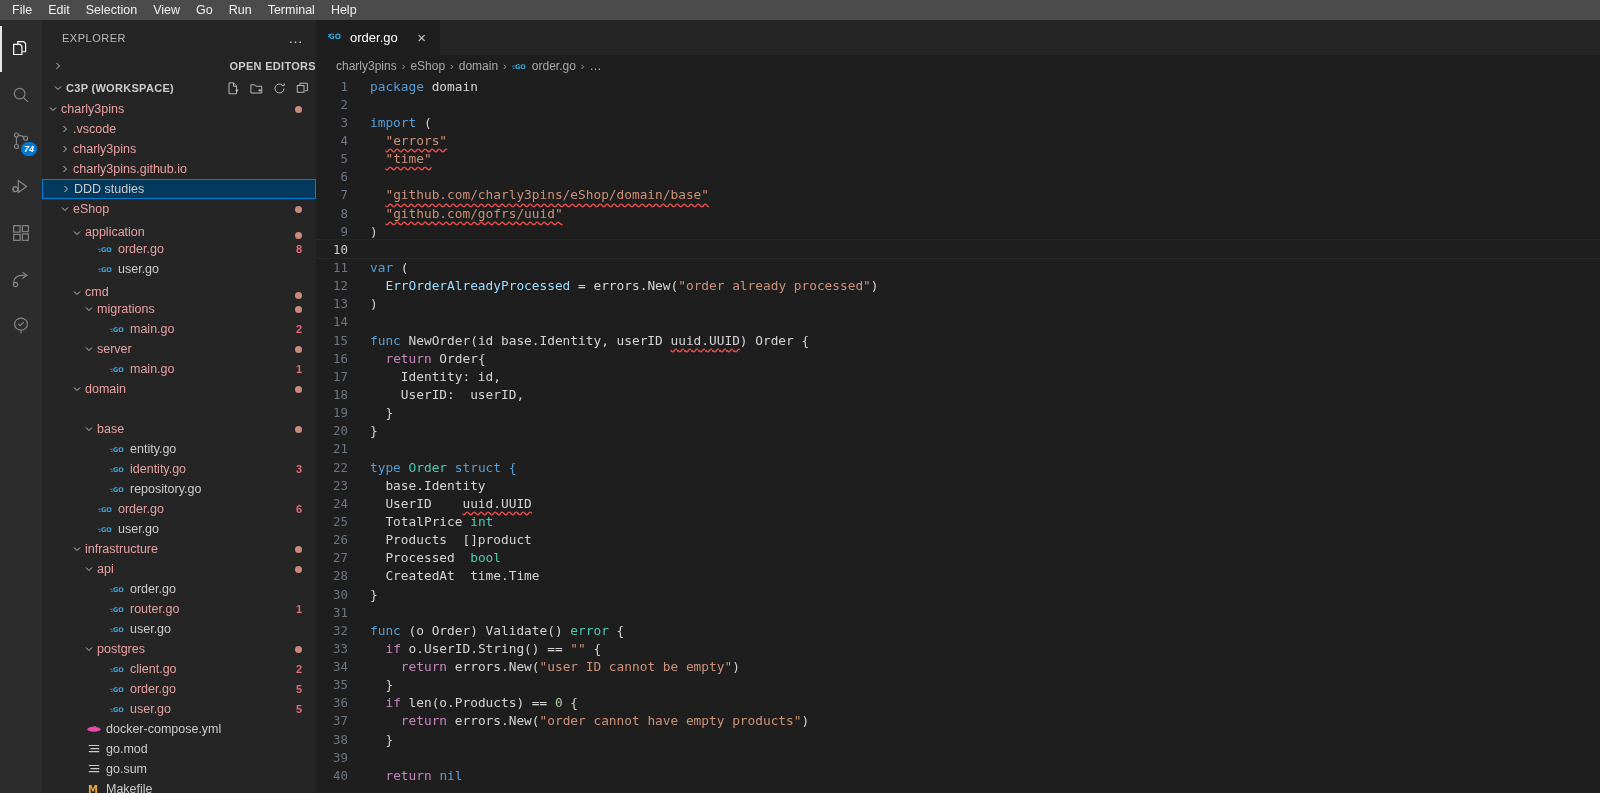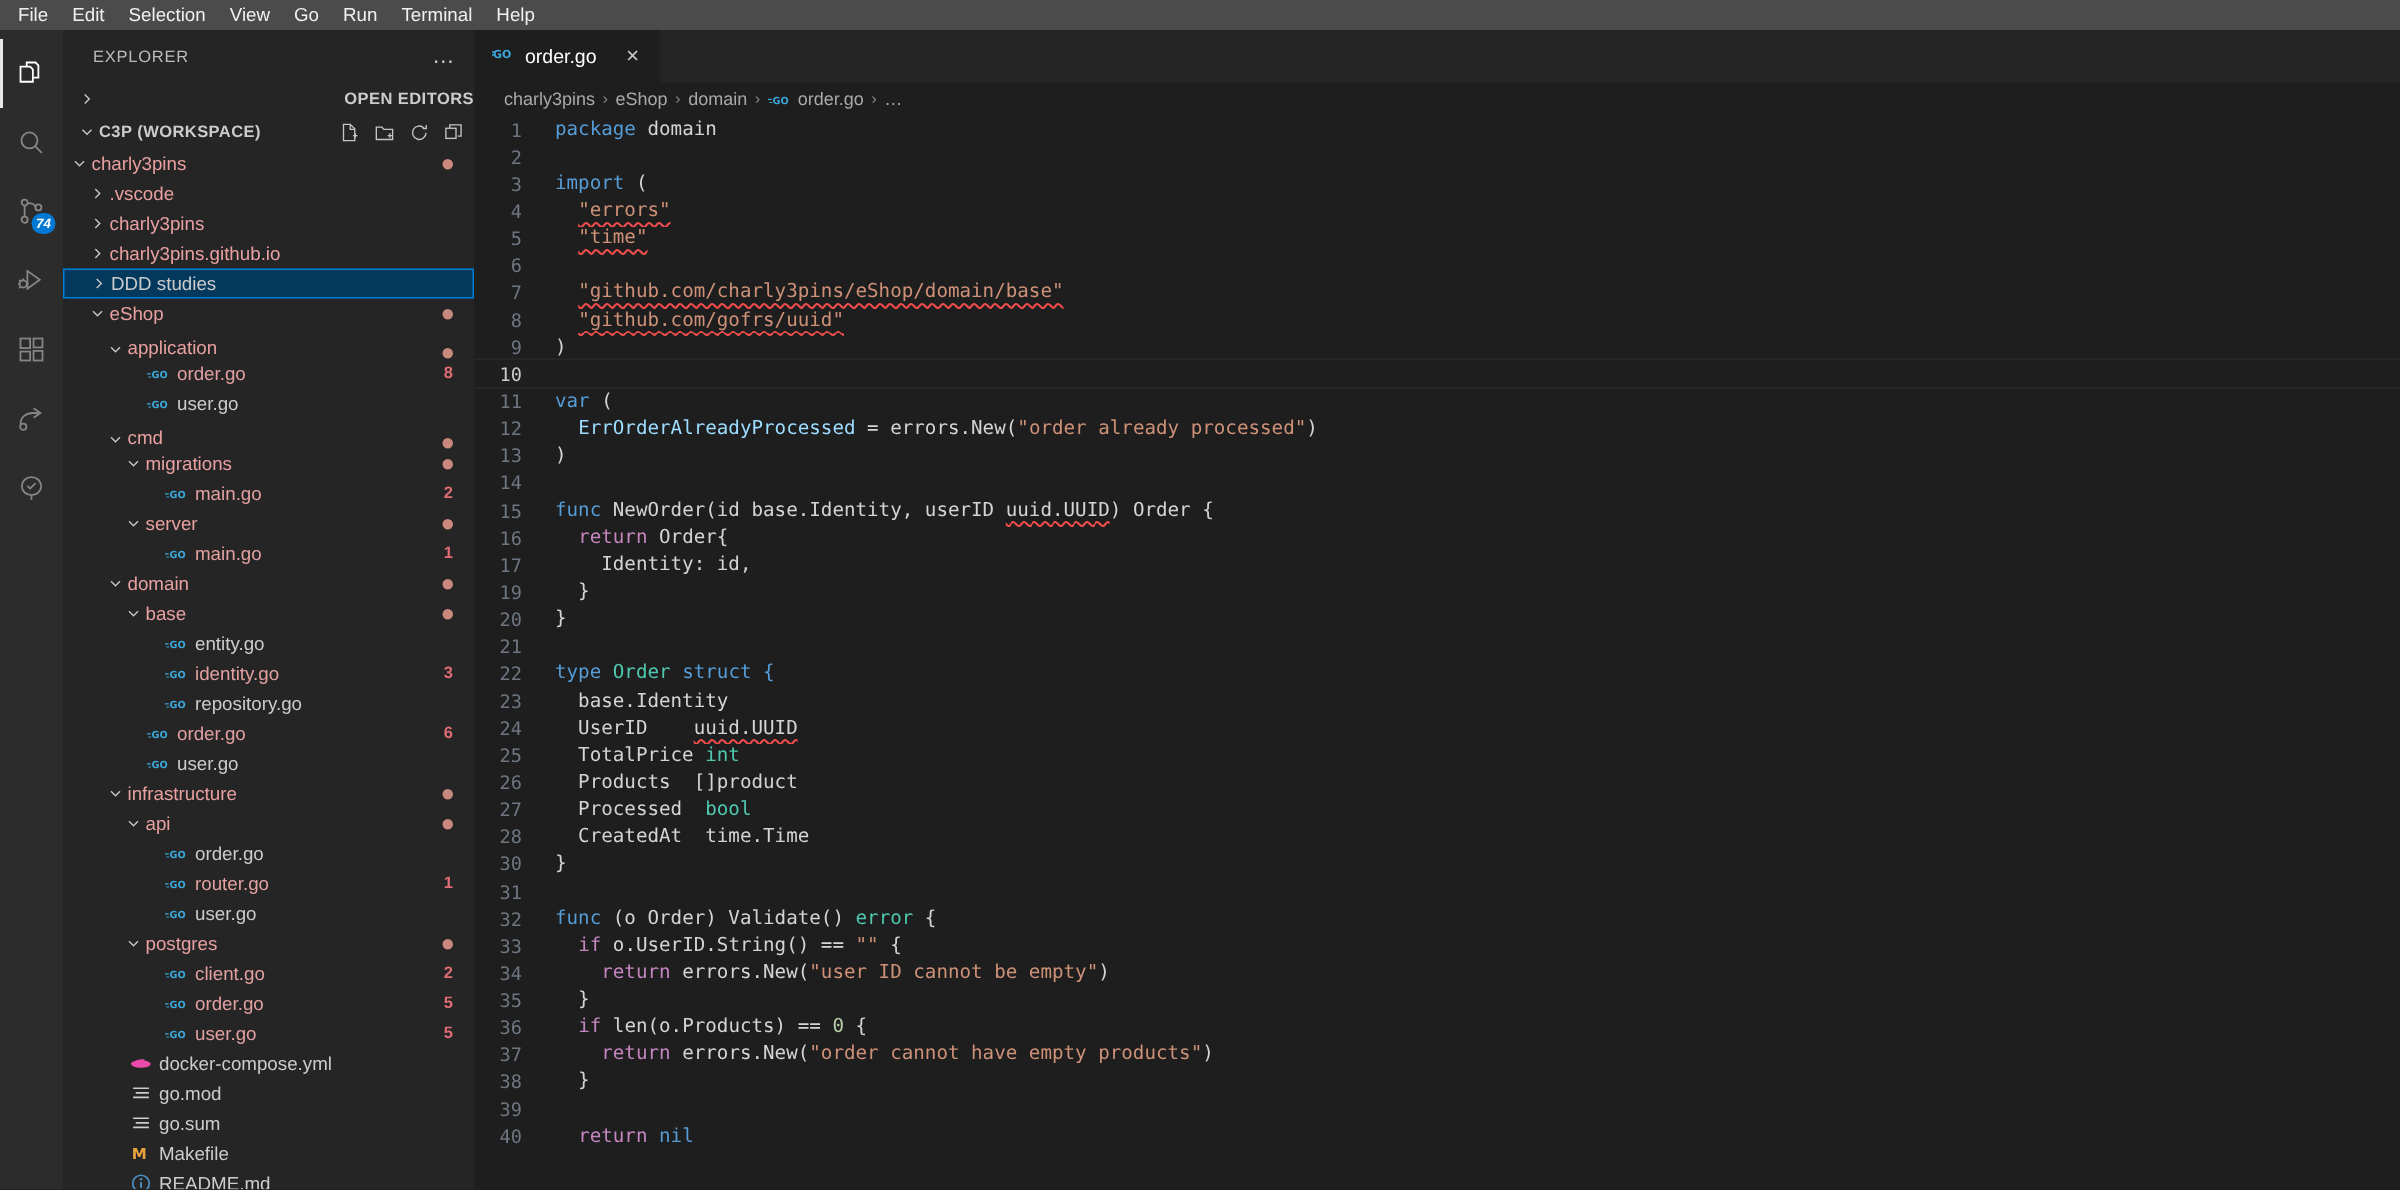--- a/index.html
+++ b/index.html
@@ -510,21 +510,21 @@
             <span class="twisty">
               <span style="display: flex;">
                 <svg width="12" height="12" viewBox="0 0 16 16">
                   <path d="M4 6l4 4 4-4" fill="none" stroke="#c5c5c5" stroke-width="1.3"></path>
                 </svg>
               </span>
             </span>
             <span class="label clr-folder">domain</span>
             <span class="dot"></span>
           </div>
-          <div class="row" style="padding-left: 40px;">
+          <div class="row" style="padding-left: 40px; margin-top: 20px;">
             <span class="twisty">
               <span style="display: flex;">
                 <svg width="12" height="12" viewBox="0 0 16 16">
                   <path d="M4 6l4 4 4-4" fill="none" stroke="#c5c5c5" stroke-width="1.3"></path>
                 </svg>
               </span>
             </span>
             <span class="label clr-folder">base</span>
             <span class="dot"></span>
           </div>
@@ -866,20 +866,24 @@
           </div>
           <div class="cline">
             <span class="ln">16</span>
             <span class="ctext"><span class="pln">  </span><span class="kw2">return</span><span class="pln"> Order{</span></span>
           </div>
           <div class="cline">
             <span class="ln">17</span>
             <span class="ctext"><span class="pln">    Identity: id,</span></span>
           </div>
           <div class="cline">
+            <span class="ln">18</span>
+            <span class="ctext"><span class="pln">    UserID:  userID,</span></span>
+          </div>
+          <div class="cline">
             <span class="ln">19</span>
             <span class="ctext"><span class="pln">  }</span></span>
           </div>
           <div class="cline">
             <span class="ln">20</span>
             <span class="ctext"><span class="pln">}</span></span>
           </div>
           <div class="cline">
             <span class="ln">21</span>
             <span class="ctext"></span>

